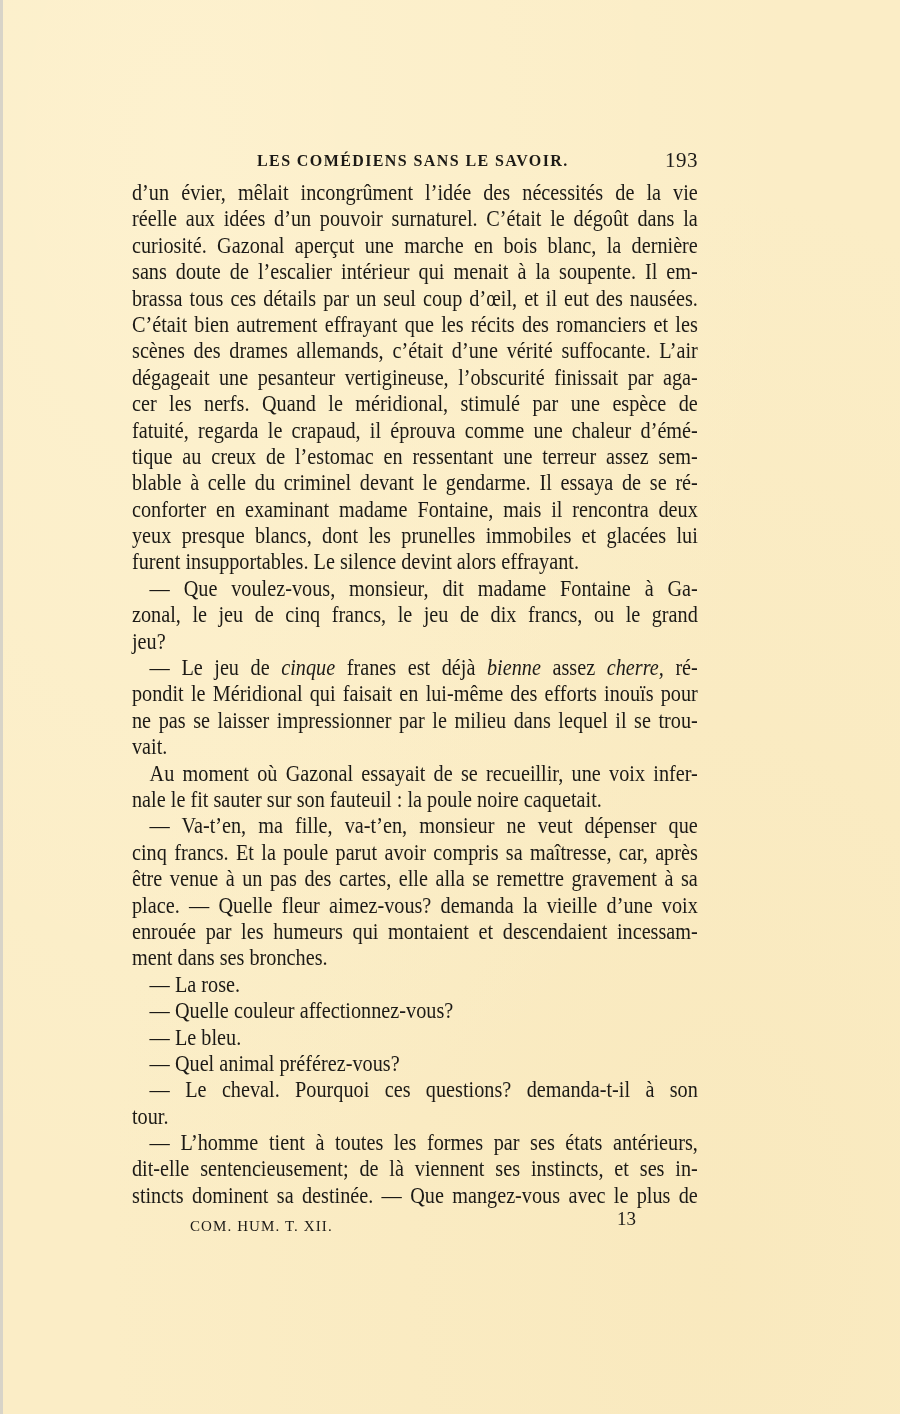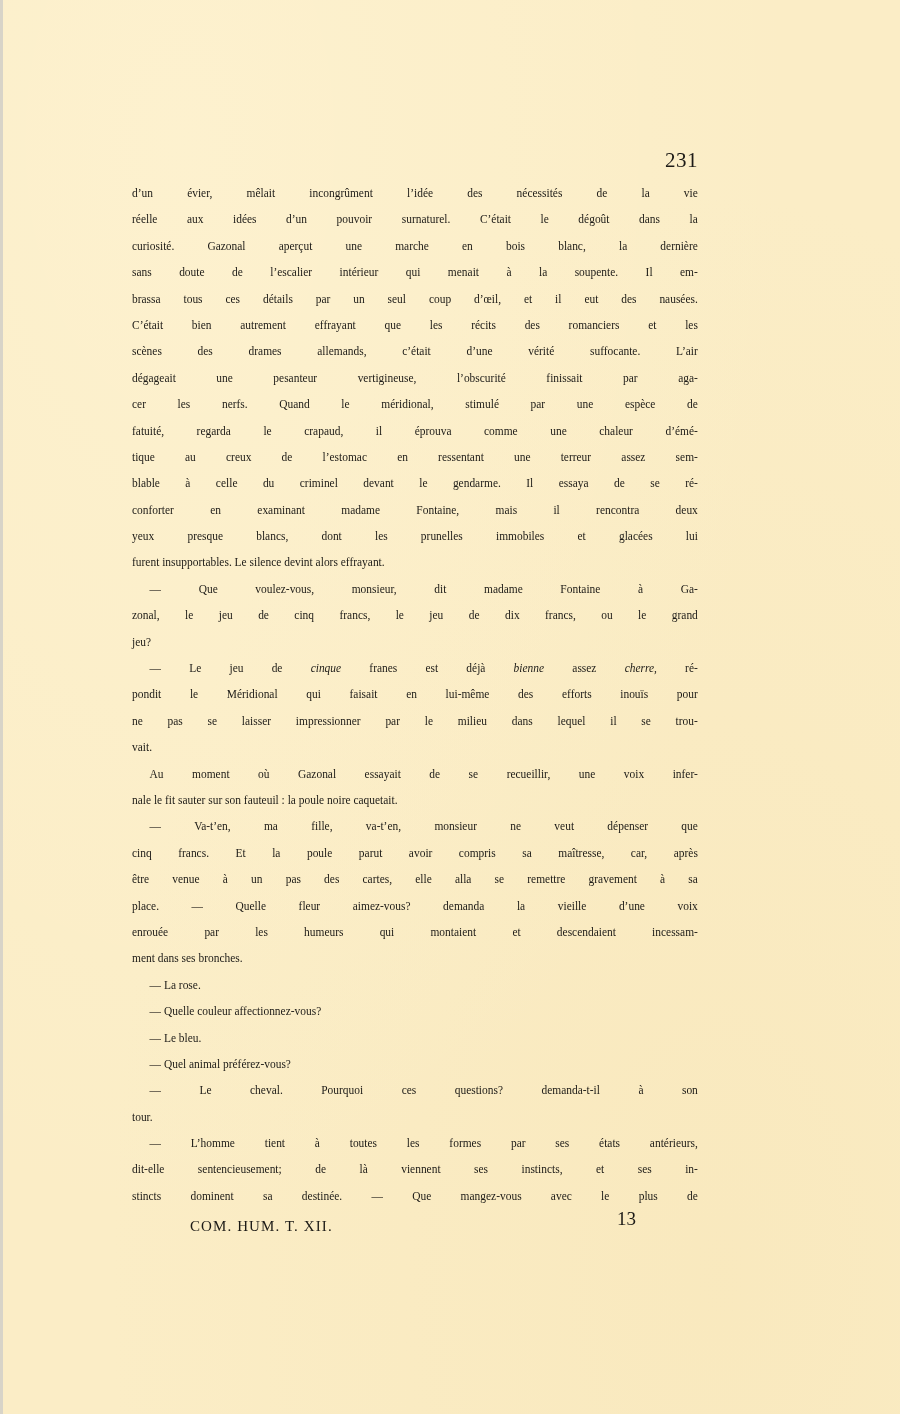--- a/index.html
+++ b/index.html
@@ -28,21 +28,21 @@
   .running-title {
     position: absolute; left: 125px; top: 2px;
     font-weight: bold; font-variant: small-caps; letter-spacing: 1.4px;
     font-size: 16px;
   }
   .page-number {
     position: absolute; right: 0; top: -2px; font-size: 21px; letter-spacing: 0.5px;
   }
   .text-block {
     position: absolute; top: 180px; left: 132px; width: 566px;
-    font-size: 13px; line-height: 26.4px;
+    font-size: 23px; line-height: 26.4px;
   }
   .line {
     display: block; height: 26.4px; white-space: nowrap;
     text-align: justify; text-align-last: justify;
     transform: scaleX(0.88); transform-origin: left center; width: 643px;
   }
   .line.last { text-align-last: left; }
   .line.indent { padding-left: 20px; width: 623px; }
   .line.short { text-align-last: left; }
   .italic { font-style: italic; }
@@ -56,21 +56,22 @@
     position: absolute; left: 485px; top: 0; font-size: 19px; text-align: right;
   }
 </style>
 </head>
 <body>
 
 <div class="page-bg"></div>
 <div class="left-edge"></div>
 
 <div class="running-head">
-  <span class="page-number">231</span>
+  <span class="running-title">LES COMÉDIENS SANS LE SAVOIR.</span>
+  <span class="page-number">193</span>
 </div>
 
 <div class="text-block">
   <span class="line">d’un évier, mêlait incongrûment l’idée des nécessités de la vie</span>
   <span class="line">réelle aux idées d’un pouvoir surnaturel. C’était le dégoût dans la</span>
   <span class="line">curiosité. Gazonal aperçut une marche en bois blanc, la dernière</span>
   <span class="line">sans doute de l’escalier intérieur qui menait à la soupente. Il em-</span>
   <span class="line">brassa tous ces détails par un seul coup d’œil, et il eut des nausées.</span>
   <span class="line">C’était bien autrement effrayant que les récits des romanciers et les</span>
   <span class="line">scènes des drames allemands, c’était d’une vérité suffocante. L’air</span>

